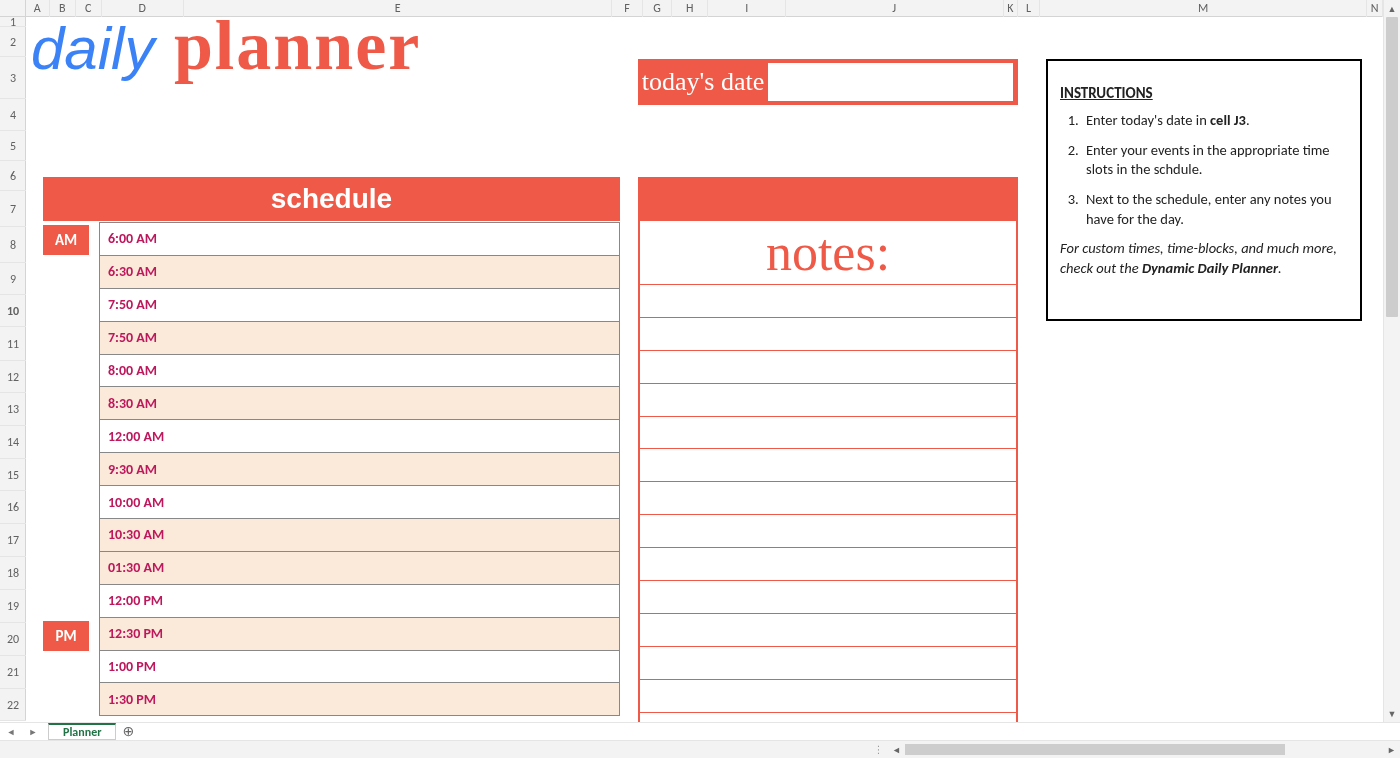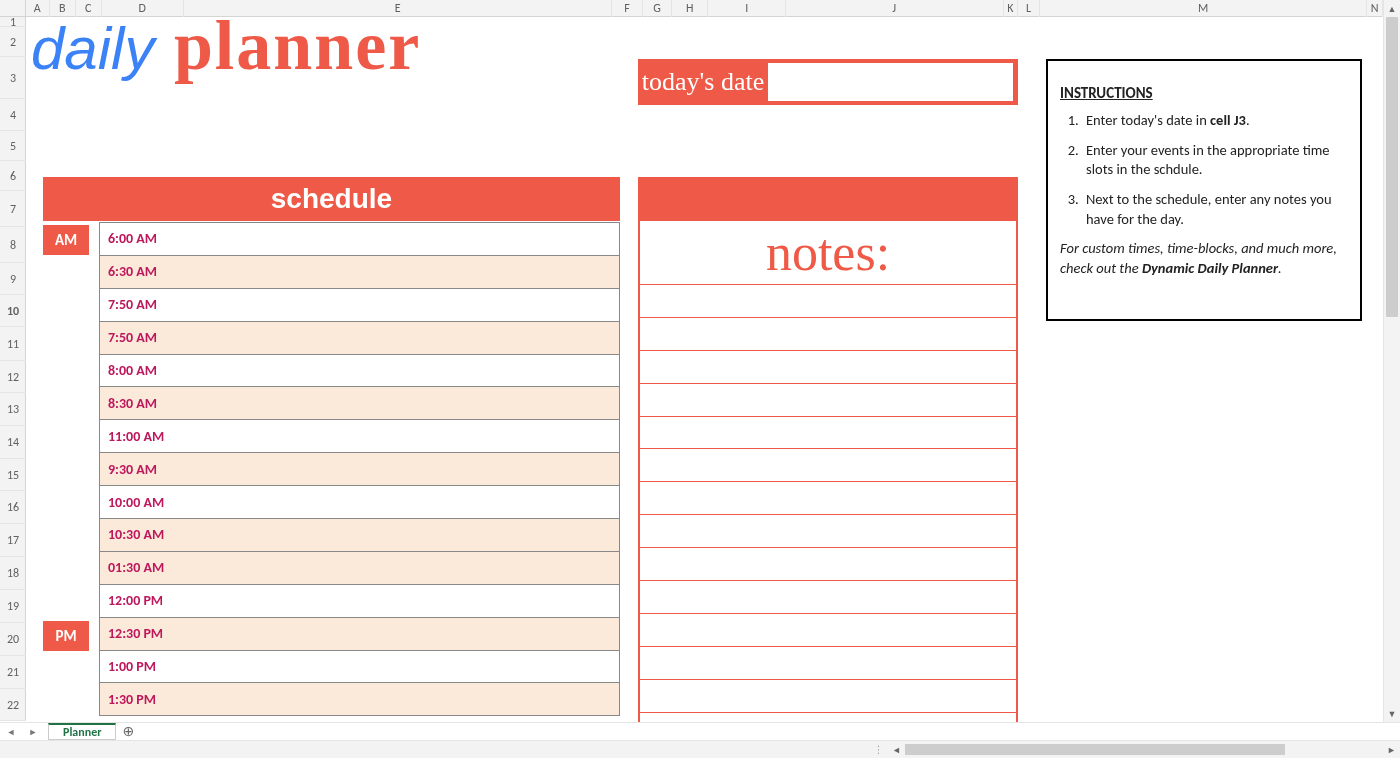--- a/index.html
+++ b/index.html
@@ -129,21 +129,21 @@
     <div class="ampm am">AM</div>
     <div class="ampm pm">PM</div>
 
     <div class="schedule-body" id="schedule-body">
         <div class="slot">6:00 AM</div>
         <div class="slot alt">6:30 AM</div>
         <div class="slot">7:50 AM</div>
         <div class="slot alt">7:50 AM</div>
         <div class="slot">8:00 AM</div>
         <div class="slot alt">8:30 AM</div>
-        <div class="slot">11:00 AM</div>
+        <div class="slot">12:00 AM</div>
         <div class="slot alt">9:30 AM</div>
         <div class="slot">10:00 AM</div>
         <div class="slot alt">10:30 AM</div>
         <div class="slot alt">01:30 AM</div>
         <div class="slot">12:00 PM</div>
         <div class="slot alt">12:30 PM</div>
         <div class="slot">1:00 PM</div>
         <div class="slot alt">1:30 PM</div>
       </div>
 

